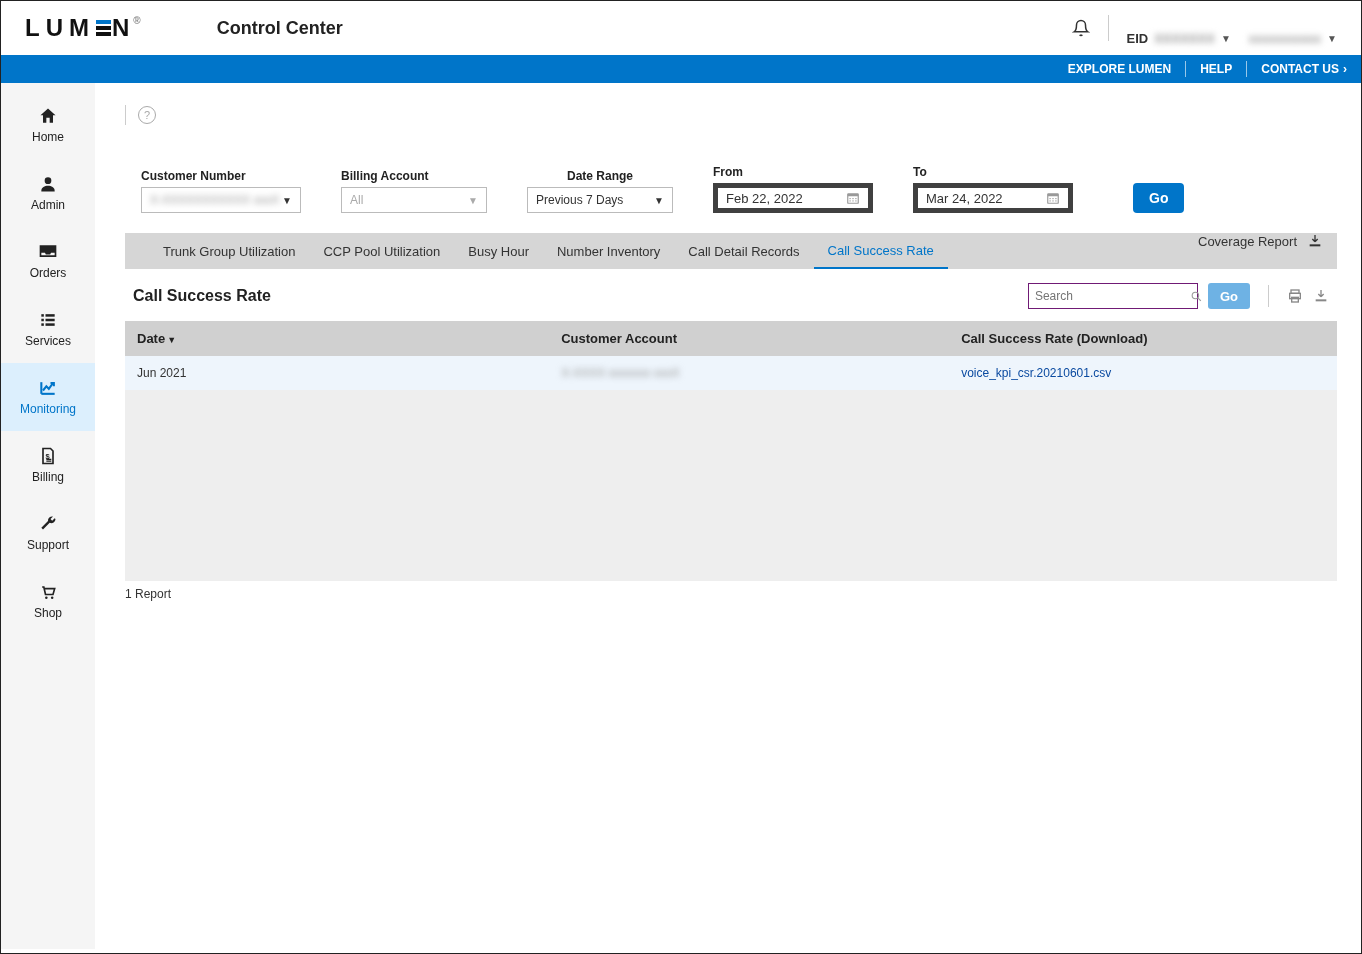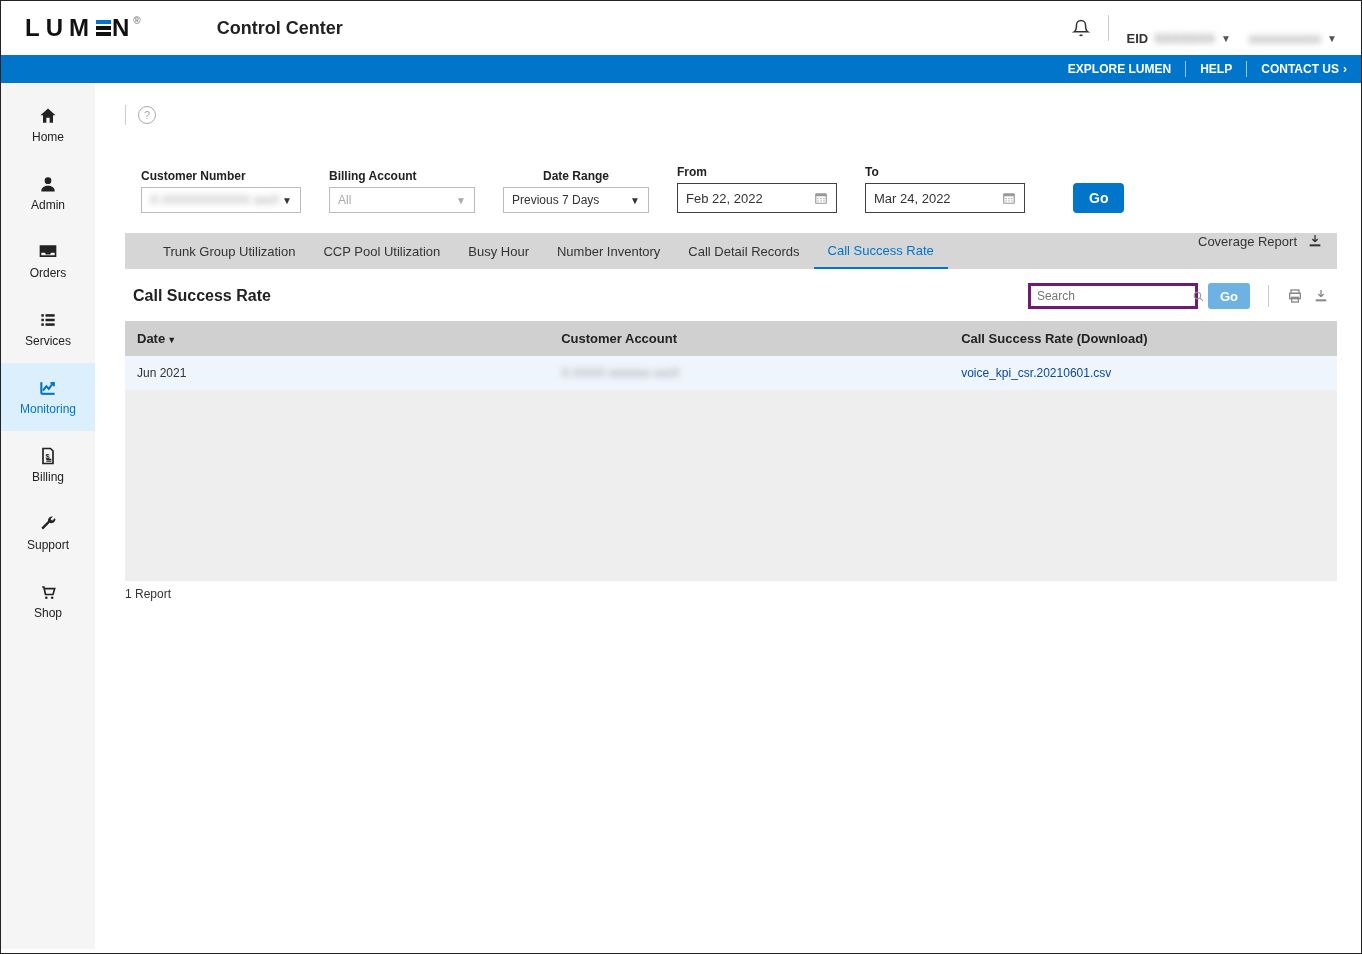--- a/index.html
+++ b/index.html
@@ -36,42 +36,42 @@
   .navitem.active .icon { color:#0075c9; }
   .navitem .lbl { }
 
   .main { flex:1; padding: 22px 24px 0 30px; overflow:auto; }
   .page-head { display:flex; align-items:center; gap:12px; margin-bottom:40px; }
   .page-title { font-size:20px; font-weight:700; }
   .sep2 { width:1px; height:20px; background:#ccc; }
   .qicon { width:18px; height:18px; border:1.5px solid #aaa; border-radius:50%; color:#aaa; font-size:11px; display:flex; align-items:center; justify-content:center;}
 
   
-  .filters { display:flex; gap:28px; align-items:flex-end; padding-left:16px; margin-bottom:18px;}
+  .filters { display:flex; gap:40px; align-items:flex-end; padding-left:16px; margin-bottom:18px;}
   .fcol { display:flex; flex-direction:column; gap:4px; }
   .flabel { font-size:12px; font-weight:700; color:#222; }
   .select { border:1px solid #bbb; height:26px; min-width:160px; display:flex; align-items:center; justify-content:space-between; padding:0 8px; font-size:12px; color:#333; background:#fff; cursor:pointer;}
   .select.disabled { color:#aaa; }
   .select .tri { font-size:10px; color:#333; }
-  .dateinput { border:1px solid #404040; height:30px; width:160px; display:flex; align-items:center; justify-content:space-between; padding:0 8px; font-size:13px; color:#333; background:#fff;}
+  .dateinput { border:5px solid #404040; height:30px; width:160px; display:flex; align-items:center; justify-content:space-between; padding:0 8px; font-size:13px; color:#333; background:#fff;}
   .cal { color:#999; font-size:12px;}
   .go-btn { background:#0075c9; color:#fff; font-weight:700; font-size:14px; border:none; border-radius:4px; padding:6px 16px; height:30px; cursor:pointer; margin-left:20px; margin-bottom:0px;}
 
   
   .panel { background:#fff;}
   .tabs { background:#d6d6d6; display:flex; align-items:flex-start; height:36px; padding-left:24px; padding-right:14px;margin-top:20px;}
   .tab { font-size:13px; color:#333; padding:0 14px; height:100%; display:flex; align-items:center; cursor:pointer;}
   .tab.active { color:#0075c9; border-bottom:2px solid #0075c9; font-weight:400;}
   .tabs-right { margin-left:auto; display:flex; align-items:center; gap:10px; font-size:13px; color:#333;}
   .dl-icon { font-size:16px; color:#333; cursor:pointer;}
 
   .section-bar { display:flex; align-items:center; padding: 14px 8px 12px 8px; gap:10px;}
   .section-title { font-size:16px; font-weight:700; margin-left:0;}
   .spacer { flex:1; }
-  .search-wrap { border:3px solid #701a75; height:26px; width:170px; display:flex; align-items:center; padding:0 6px; background:#fff;}
+  .search-wrap { border:1px solid #701a75; height:26px; width:170px; display:flex; align-items:center; padding:0 6px; background:#fff;}
   .search-wrap input { border:none; outline:none; flex:1; font-size:12px; color:#555;}
   .search-wrap .mag { color:#999; font-size:13px;}
   .go-small { background:#6eb2e4; color:#fff; border:none; border-radius:3px; font-weight:700; font-size:13px; padding:4px 12px; height:26px; cursor:pointer;}
   .vsep2 { width:1px; height:22px; background:#ccc; margin:0 8px;}
   .util-icon { color:#888; font-size:16px; cursor:pointer;}
 
   
   .table-wrap { background:#eee; min-height:260px;}
   table { width:100%; border-collapse:collapse;}
   th { background:#d0d0d0; text-align:left; font-size:13px; font-weight:700; color:#222; padding:10px 12px;}

